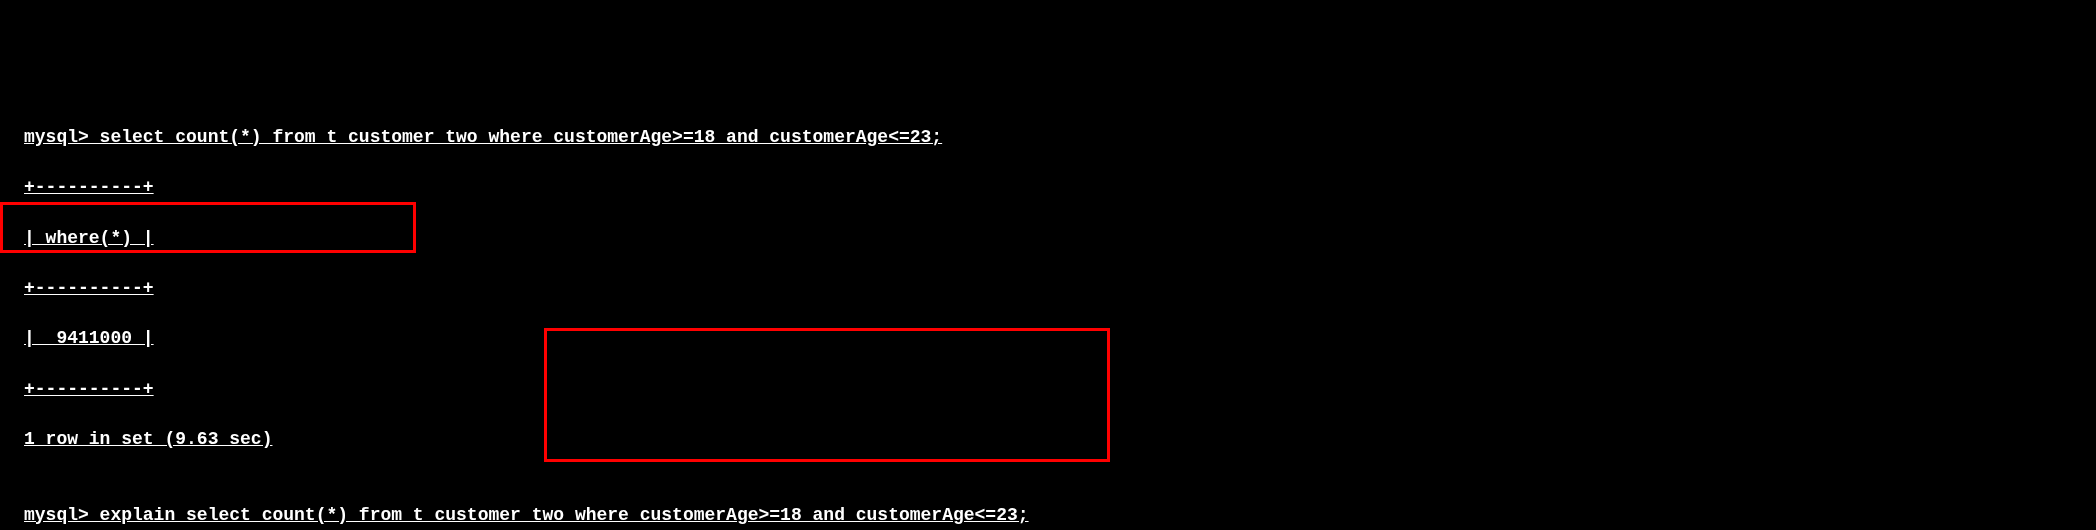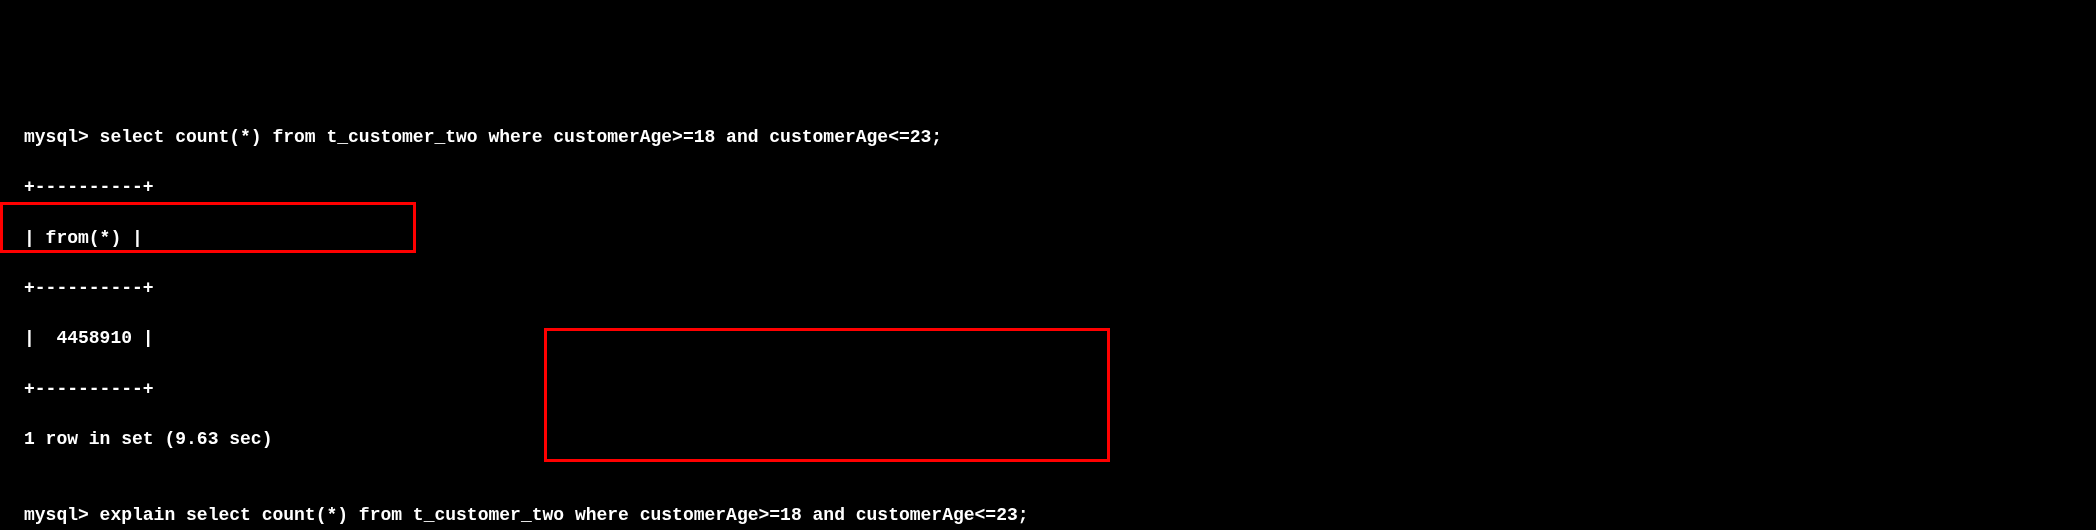--- a/index.html
+++ b/index.html
@@ -9,20 +9,21 @@
       font-size: 18px;
       font-weight: bold;
       margin: 0;
       padding: 24px;
       white-space: pre;
       line-height: 1.4;
       position: relative;
     }
     .line {
       display: block;
+      text-decoration: underline;
     }
     .highlight-box {
       position: absolute;
       border: 3px solid #ff0000;
       pointer-events: none;
     }
     #box1 {
       top: 202px;
       left: 0px;
       width: 410px;
@@ -35,23 +36,23 @@
       height: 128px;
     }
   </style>
 </head>
 <body>
 
 
 
 <span class="line">mysql&gt; select count(*) from t_customer_two where customerAge&gt;=18 and customerAge&lt;=23;</span>
 <span class="line">+----------+</span>
-<span class="line">| from(*) |</span>
+<span class="line">| where(*) |</span>
 <span class="line">+----------+</span>
-<span class="line">|  4458910 |</span>
+<span class="line">|  9411000 |</span>
 <span class="line">+----------+</span>
 <span class="line">1 row in set (9.63 sec)</span>
 <span class="line"></span>
 <span class="line">mysql&gt; explain select count(*) from t_customer_two where customerAge&gt;=18 and customerAge&lt;=23;</span>
 
 
 
 
 
 

